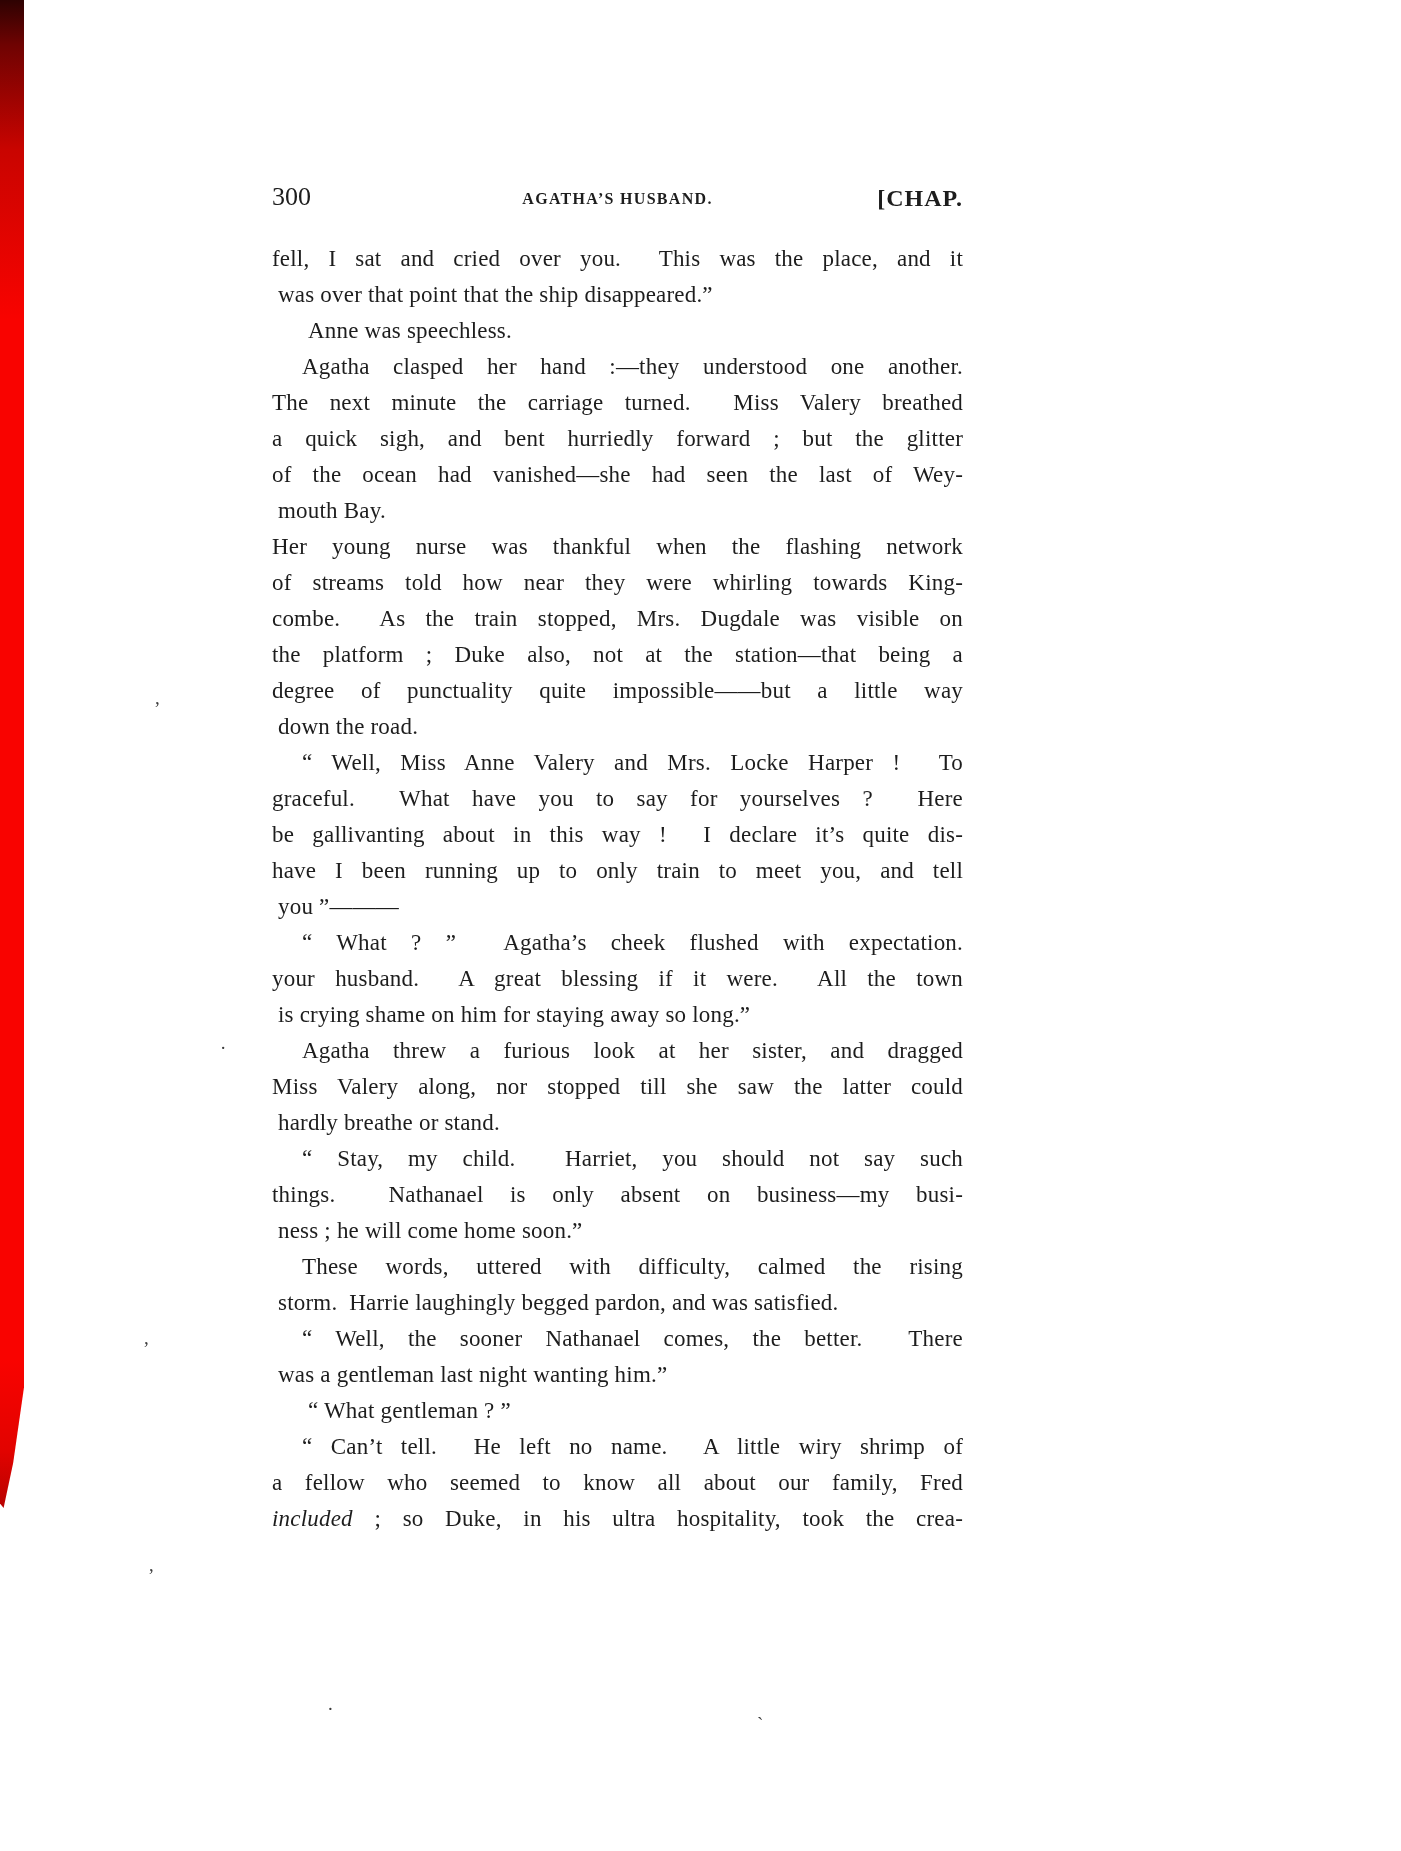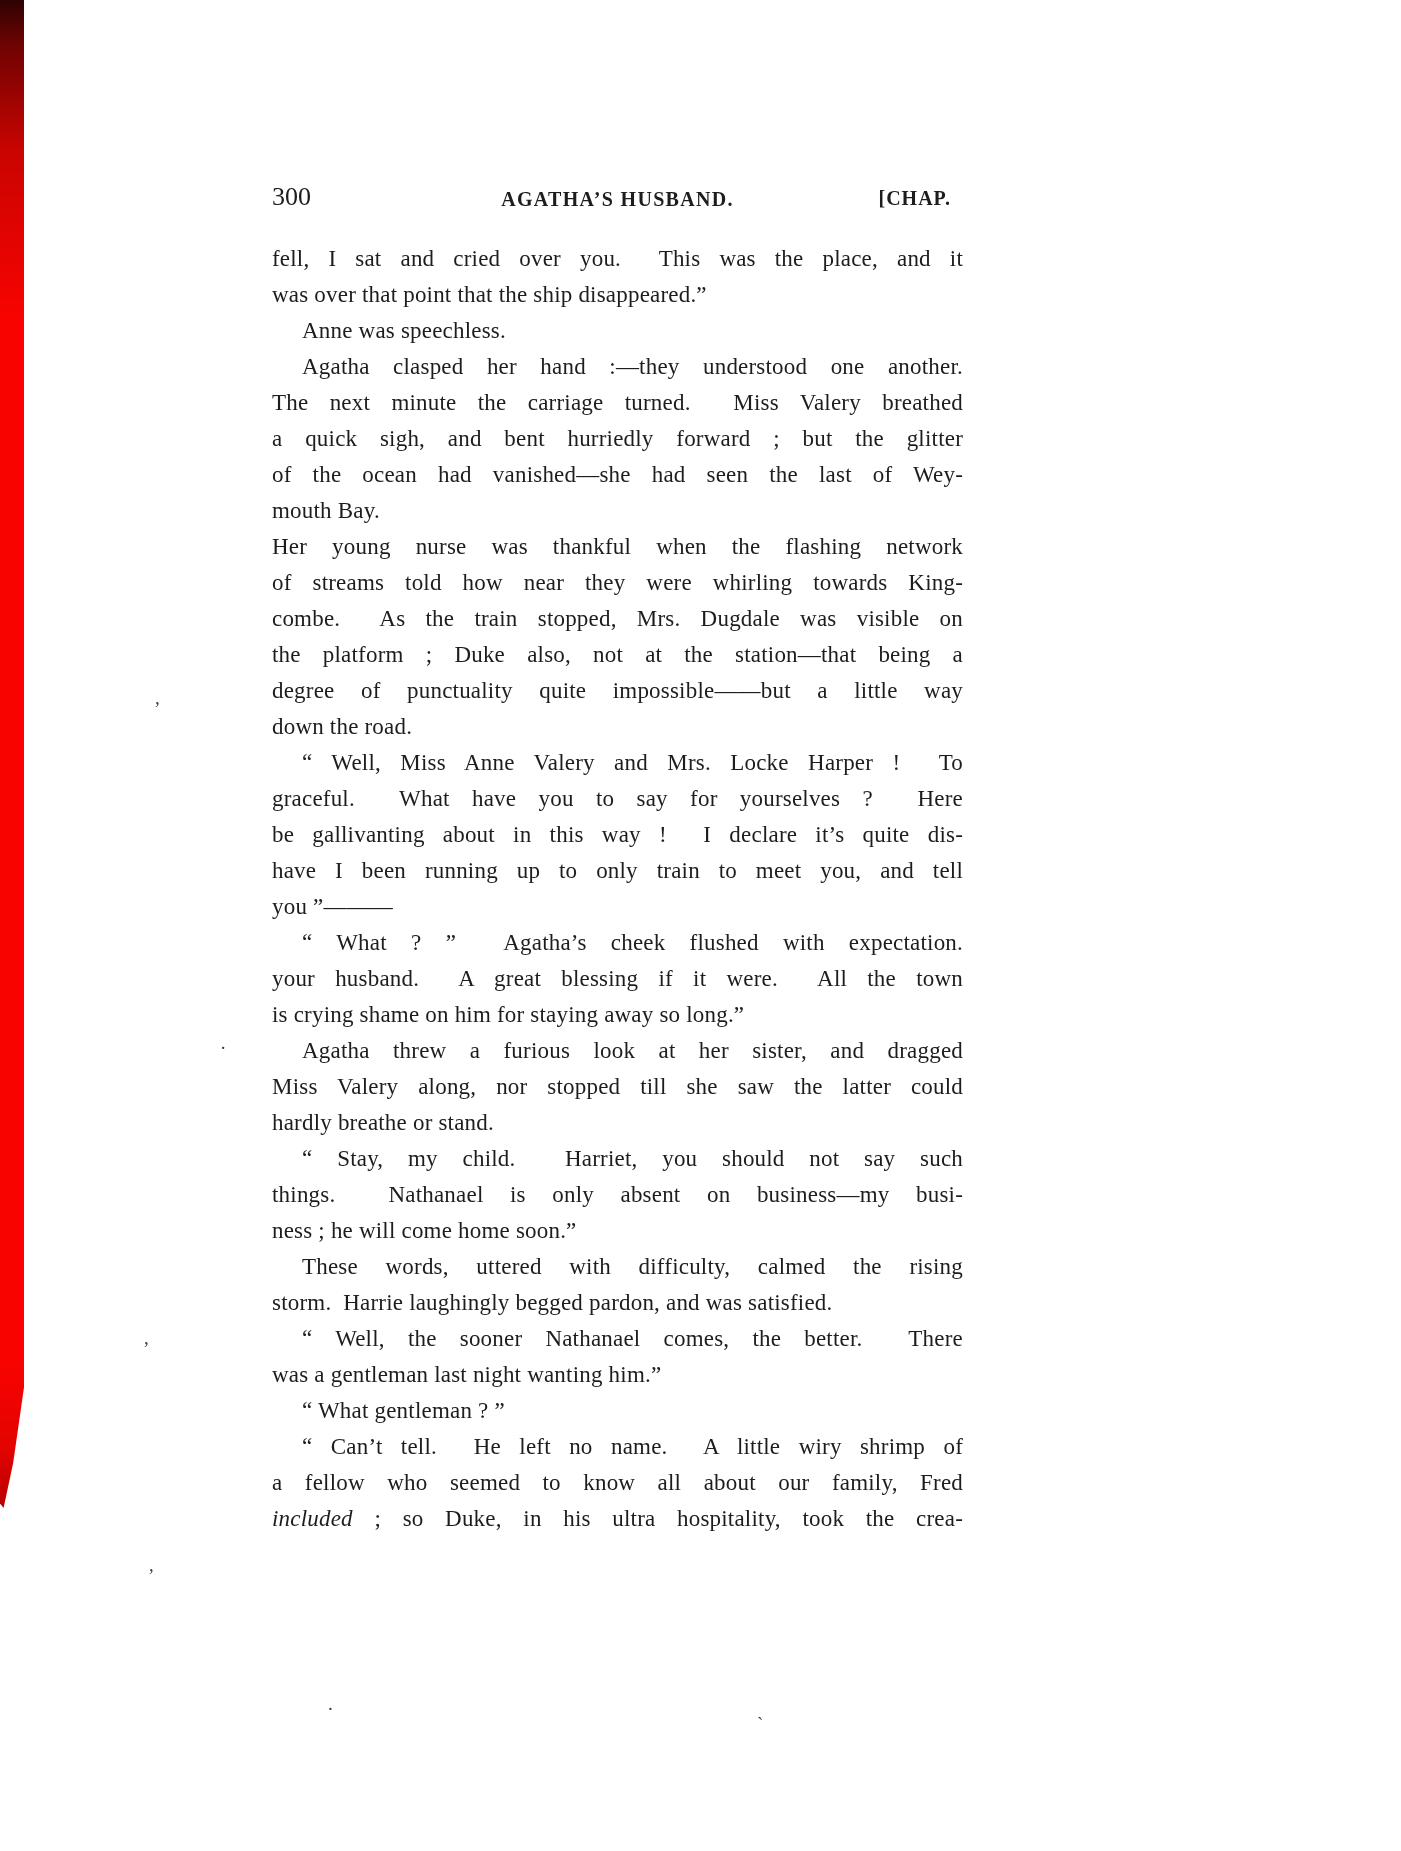--- a/index.html
+++ b/index.html
@@ -32,38 +32,39 @@
   }
   .header{
     position:absolute;left:272px;top:183px;width:691px;height:32px;
   }
   .pagenum{
     position:absolute;left:0;top:0;
     font-size:26px;line-height:28px;
   }
   .title{
     position:absolute;left:50%;top:5px;transform:translateX(-50%);
-    font-size:20px;line-height:22px;font-weight:bold;
+    font-size:16px;line-height:22px;font-weight:bold;
     letter-spacing:1.3px;white-space:nowrap;
   }
   .chap{
-    position:absolute;right:12px;top:4px;
-    font-size:20px;line-height:23px;font-weight:bold;
+    position:absolute;right:0;top:4px;
+    font-size:24px;line-height:23px;font-weight:bold;
     letter-spacing:1px;white-space:nowrap;
   }
   .text-block{
     position:absolute;left:272px;top:241px;width:691px;
     font-size:23px;line-height:36px;letter-spacing:0.2px;
   }
   .line{
     text-align:justify;
     text-align-last:justify;
   }
   .line.para-end{
     text-align-last:left;
+    margin-left:6px;
   }
   .line.indent{
     text-indent:30px;
   }
   .it{font-style:italic;}
   .speck{
     position:absolute;
     font-size:19px;line-height:19px;
     color:#3c3c3c;
   }

